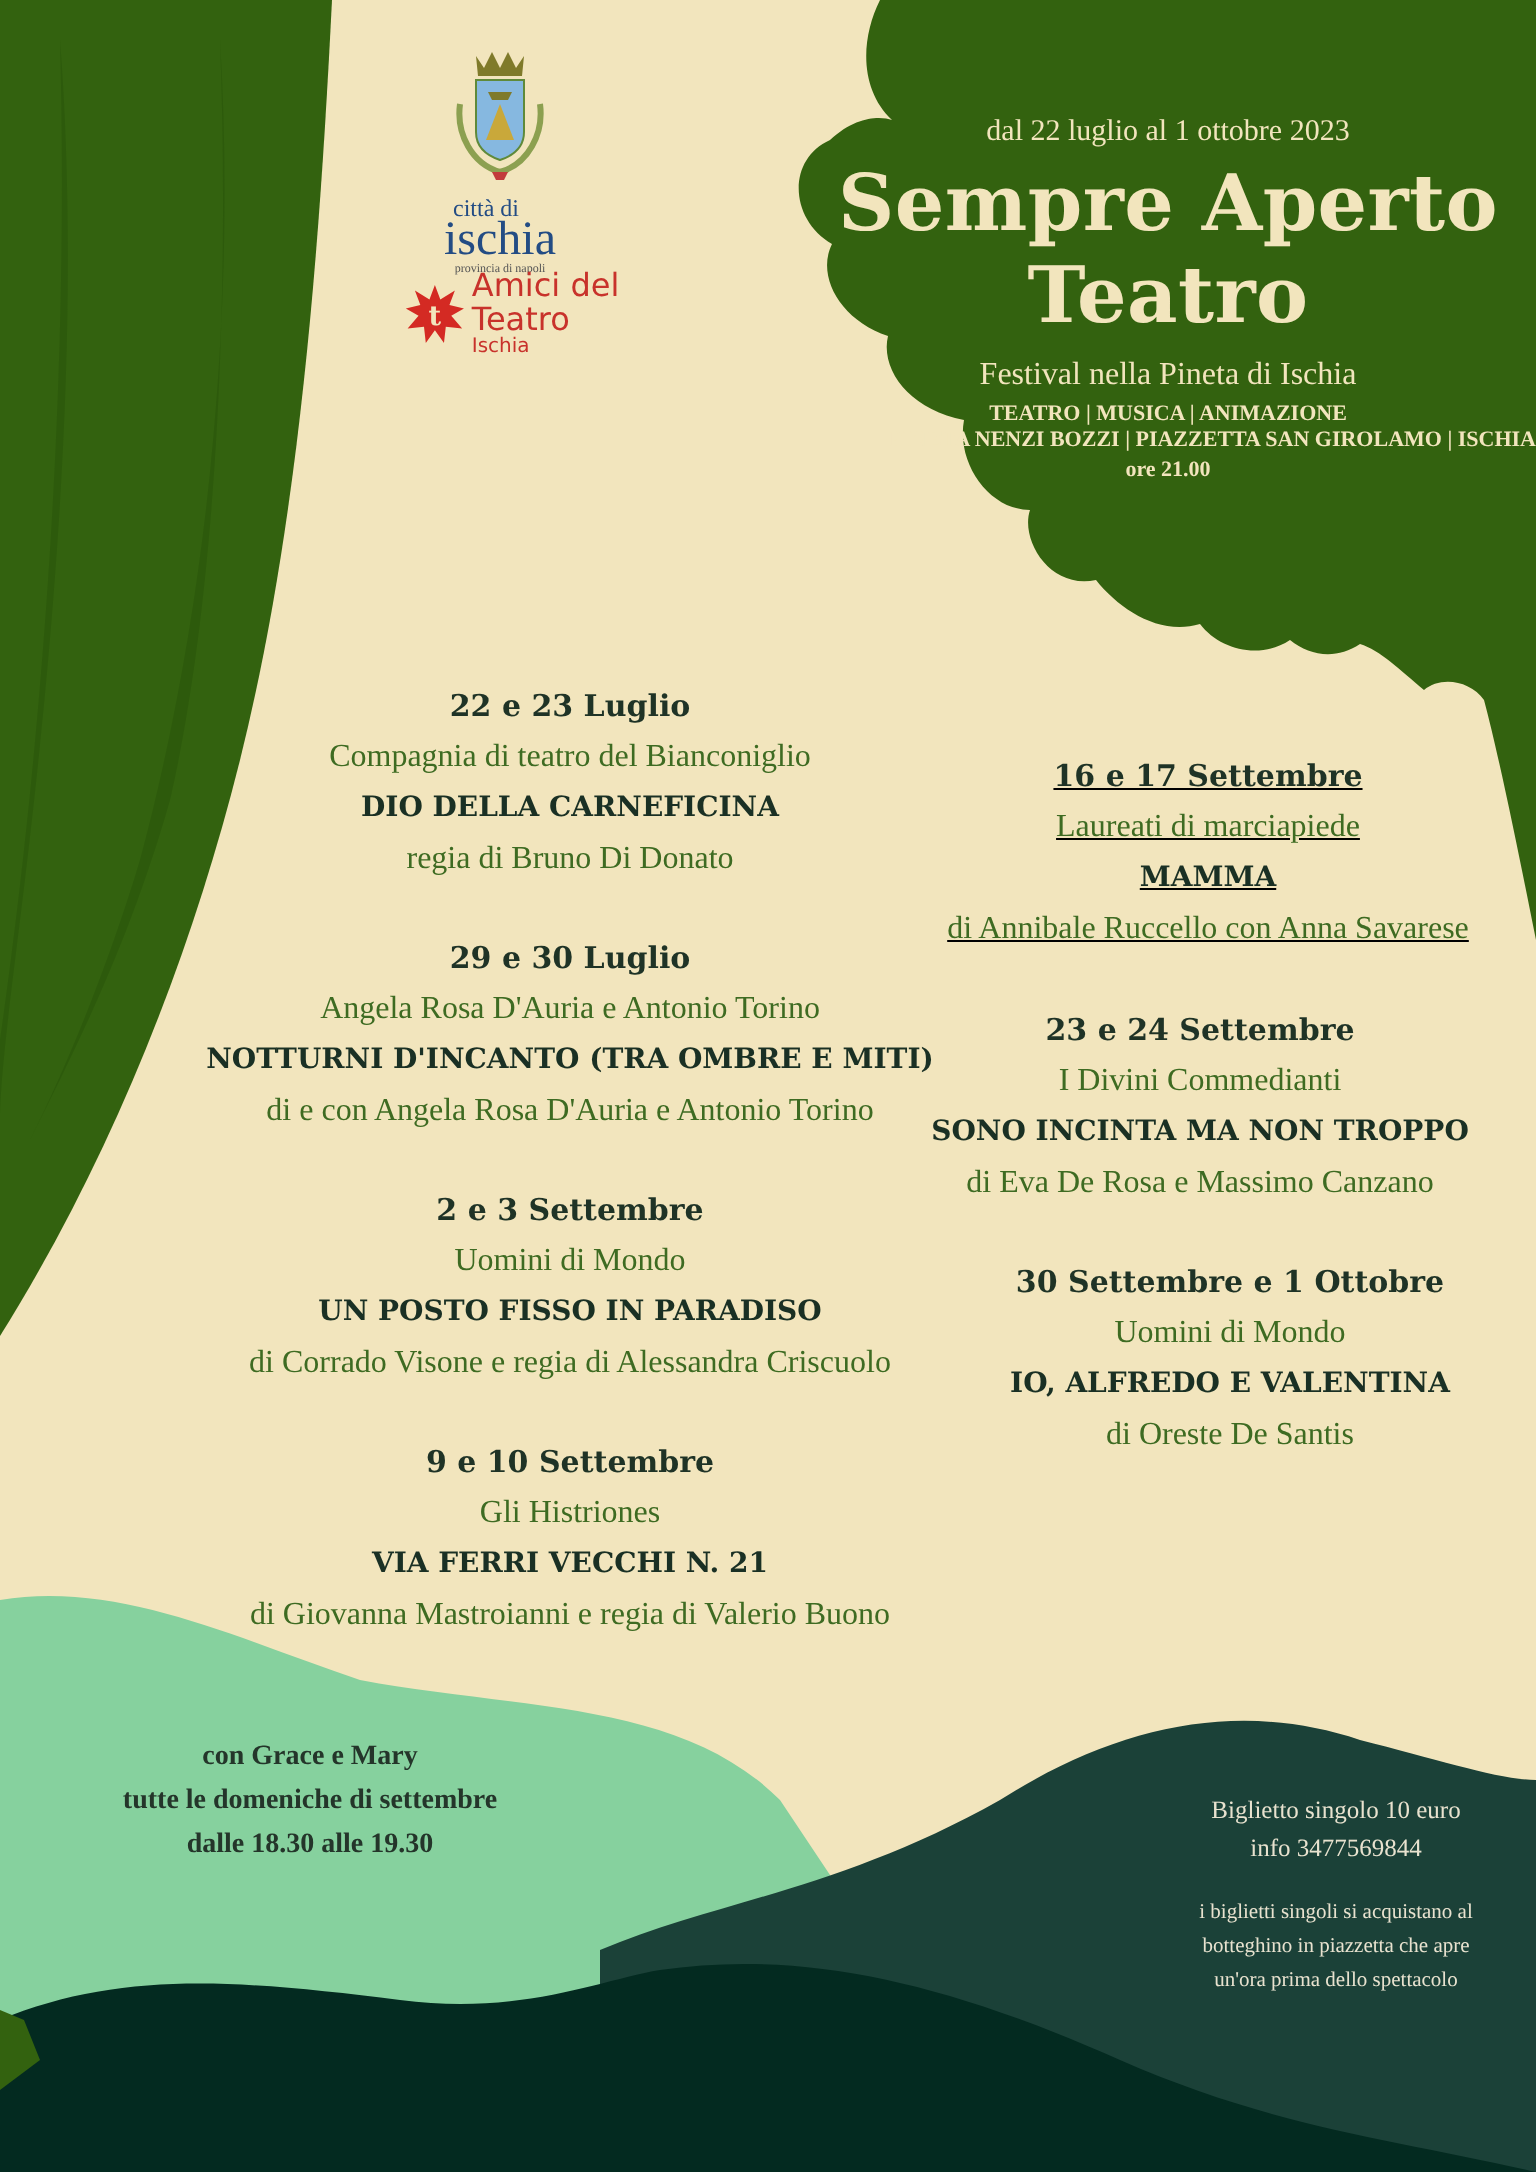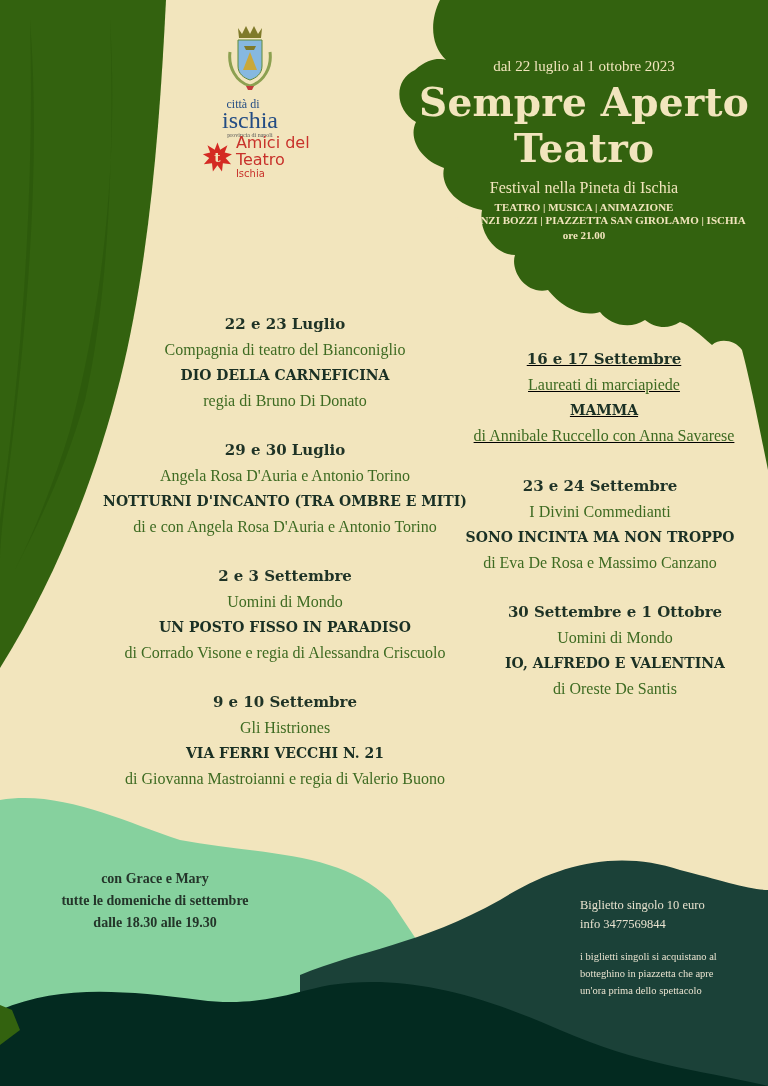--- a/index.html
+++ b/index.html
@@ -5,29 +5,29 @@
   html, body { margin:0; padding:0; }
   body { width:768px; height:1086px; overflow:hidden; background:#f2e5bd; position:relative; font-family:"DejaVu Serif", serif; }
   .bg { position:absolute; left:0; top:0; width:768px; height:1086px; }
   .abs { position:absolute; }
   .center { text-align:center; }
   .header-block { left:400px; top:58px; width:368px; color:#f2e5bd; }
   .h-date { font-size:15px; font-family:"Liberation Serif", serif; }
   .h-title { font-size:39px; font-weight:bold; font-family:"DejaVu Serif", serif; margin-top:4px; letter-spacing:0.2px; }
   .h-sub { font-size:16px; font-family:"Liberation Serif", serif; margin-top:8px; }
   .h-small { font-size:11px; font-weight:bold; font-family:"Liberation Serif", serif; margin-top:4px; }
-  .h-small2 { font-size:11px; font-weight:bold; font-family:"Liberation Serif", serif; margin-top:1px; }
+  .h-small2 { font-size:11px; font-weight:bold; font-family:"Liberation Serif", serif; margin-top:1px;text-align:right; }
   .h-time { font-size:11px; font-weight:bold; font-family:"Liberation Serif", serif; margin-top:3px; }
   .event { text-align:center; }
-  .ev-date { font-size:15px; font-weight:bold; color:#1f3326; font-family:"DejaVu Serif", serif; line-height:25px; }
+  .ev-date { font-size:15px; font-weight:bold; color:#1f3326; font-family:"DejaVu Serif", serif; line-height:25px;margin-top:29px; }
   .ev-company { font-size:15px; color:#3e6b22; font-family:"Liberation Serif", serif; line-height:26px; font-size:16px; }
   .ev-title { font-size:14px; font-weight:bold; color:#1a3024; font-family:"DejaVu Serif", serif; line-height:25px; }
   .ev-credit { font-size:16px; color:#3e6b22; font-family:"Liberation Serif", serif; line-height:26px; }
   .anim { left:30px; top:868px; width:250px; color:#24352a; font-family:"Liberation Serif", serif; font-weight:bold; font-size:14px; line-height:22px; text-align:center; }
-  .tickets { left:580px; top:896px; width:176px; color:#e8e2cf; font-family:"Liberation Serif", serif; font-size:12px; }
+  .tickets { left:580px; top:896px; width:176px; color:#e8e2cf; font-family:"Liberation Serif", serif; font-size:12px; text-align:center; }
   .tickets .t1 { font-size:12.5px; line-height:19px; }
   .tickets .t2 { font-size:10.5px; line-height:17px; margin-top:14px; }
   .logo-city { left:205px; top:22px; width:90px; }
   .logo-amici { left:202px; top:135px; width:150px; }
 </style>
 </head>
 <body>
 
 <svg class="bg" viewBox="0 0 768 1086" xmlns="http://www.w3.org/2000/svg">
 

